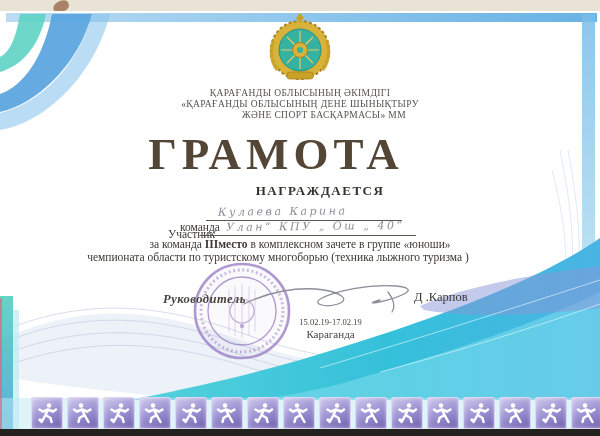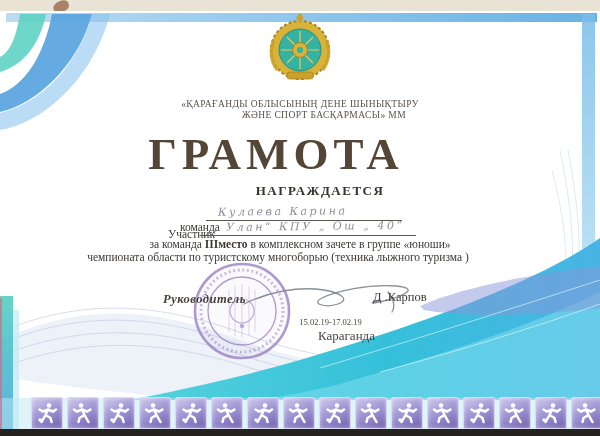--- a/index.html
+++ b/index.html
@@ -18,23 +18,23 @@
 
   .fieldlabel{position:absolute;font-size:11.5px;color:#3b3835;}
   .hand{position:absolute;font-family:"DejaVu Serif",serif;font-style:italic;font-size:11px;color:#8f8d99;letter-spacing:2.5px;transform:rotate(-.6deg);white-space:nowrap;}
   .uline{position:absolute;border-bottom:1px solid #5a5650;height:1px;}
 
   .award1{position:absolute;left:0;top:238px;width:600px;text-align:center;font-size:11.5px;color:#3b3835;}
   .award1 .place{font-weight:bold;}
   .award2{position:absolute;left:0;top:251px;width:556px;text-align:center;font-size:11.5px;color:#3b3835;}
 
   .leader{position:absolute;left:163px;top:292px;font-size:12.5px;font-style:italic;color:#46423e;letter-spacing:.5px;font-weight:bold;}
-  .signer{position:absolute;left:373px;top:290px;font-size:12.5px;color:#3b3835;}
+  .signer{position:absolute;left:414px;top:290px;font-size:12.5px;color:#3b3835;}
   .dates{position:absolute;left:268px;top:317px;width:125px;text-align:center;font-size:8.5px;color:#4a4540;}
-  .city{position:absolute;left:268px;top:328px;width:125px;text-align:center;font-size:13px;color:#4a4540;margin-left:16px;}
+  .city{position:absolute;left:268px;top:328px;width:125px;text-align:center;font-size:11px;color:#4a4540;}
 
   .arms{position:absolute;left:267px;top:12px;width:66px;height:72px;}
   .stamp{position:absolute;left:191px;top:260px;width:102px;height:102px;opacity:.8;}
   .sig{position:absolute;left:238px;top:278px;width:180px;height:40px;}
 
   .icons-row{position:absolute;left:31px;top:397px;display:flex;gap:4px;}
   .tile{width:30px;height:30px;border-radius:2px;border:1px solid #dcd8f2;
         background:linear-gradient(155deg,#cfc9ec 0%,#a198d6 45%,#6e5fae 100%);
         box-shadow:inset 0 0 4px rgba(255,255,255,.5);display:flex;align-items:center;justify-content:center;}
   .tile svg{width:24px;height:24px;}
@@ -117,20 +117,21 @@
         <line x1="46" y1="25" x2="20" y2="51"></line>
     </g>
     <circle cx="33" cy="38" r="7.5" fill="#d9b23a" stroke="#a9831f" stroke-width="1"></circle>
     <circle cx="33" cy="38" r="3" fill="#35b3a0"></circle>
     <path d="M29,6 L33,1 L37,6 L33,11 Z" fill="#c9a227"></path>
     <rect x="20" y="60" width="26" height="7" rx="2.5" fill="#c9a227" stroke="#a9831f" stroke-width="0.8"></rect>
     <path d="M8,30 C4,40 6,50 12,57 L9,59 C2,50 1,38 5,28 Z" fill="#c9a227" opacity="0.9"></path>
     <path d="M58,30 C62,40 60,50 54,57 L57,59 C64,50 65,38 61,28 Z" fill="#c9a227" opacity="0.9"></path>
   </svg>
 
+  <div class="org org1">ҚАРАҒАНДЫ ОБЛЫСЫНЫҢ ӘКІМДІГІ</div>
   <div class="org org2">«ҚАРАҒАНДЫ ОБЛЫСЫНЫҢ ДЕНЕ ШЫНЫҚТЫРУ</div>
   <div class="org org3">ЖӘНЕ СПОРТ БАСҚАРМАСЫ» ММ</div>
 
   <div class="title">ГРАМОТА</div>
   <div class="subtitle">НАГРАЖДАЕТСЯ</div>
 
   <div class="fieldlabel" style="left:168px;top:206px;margin-top:22px;">Участник</div>
   <div class="hand" style="left:218px;top:205px;">Кулаева  Карина</div>
   <div class="uline" style="left:206px;top:219px;width:196px;"></div>
 

